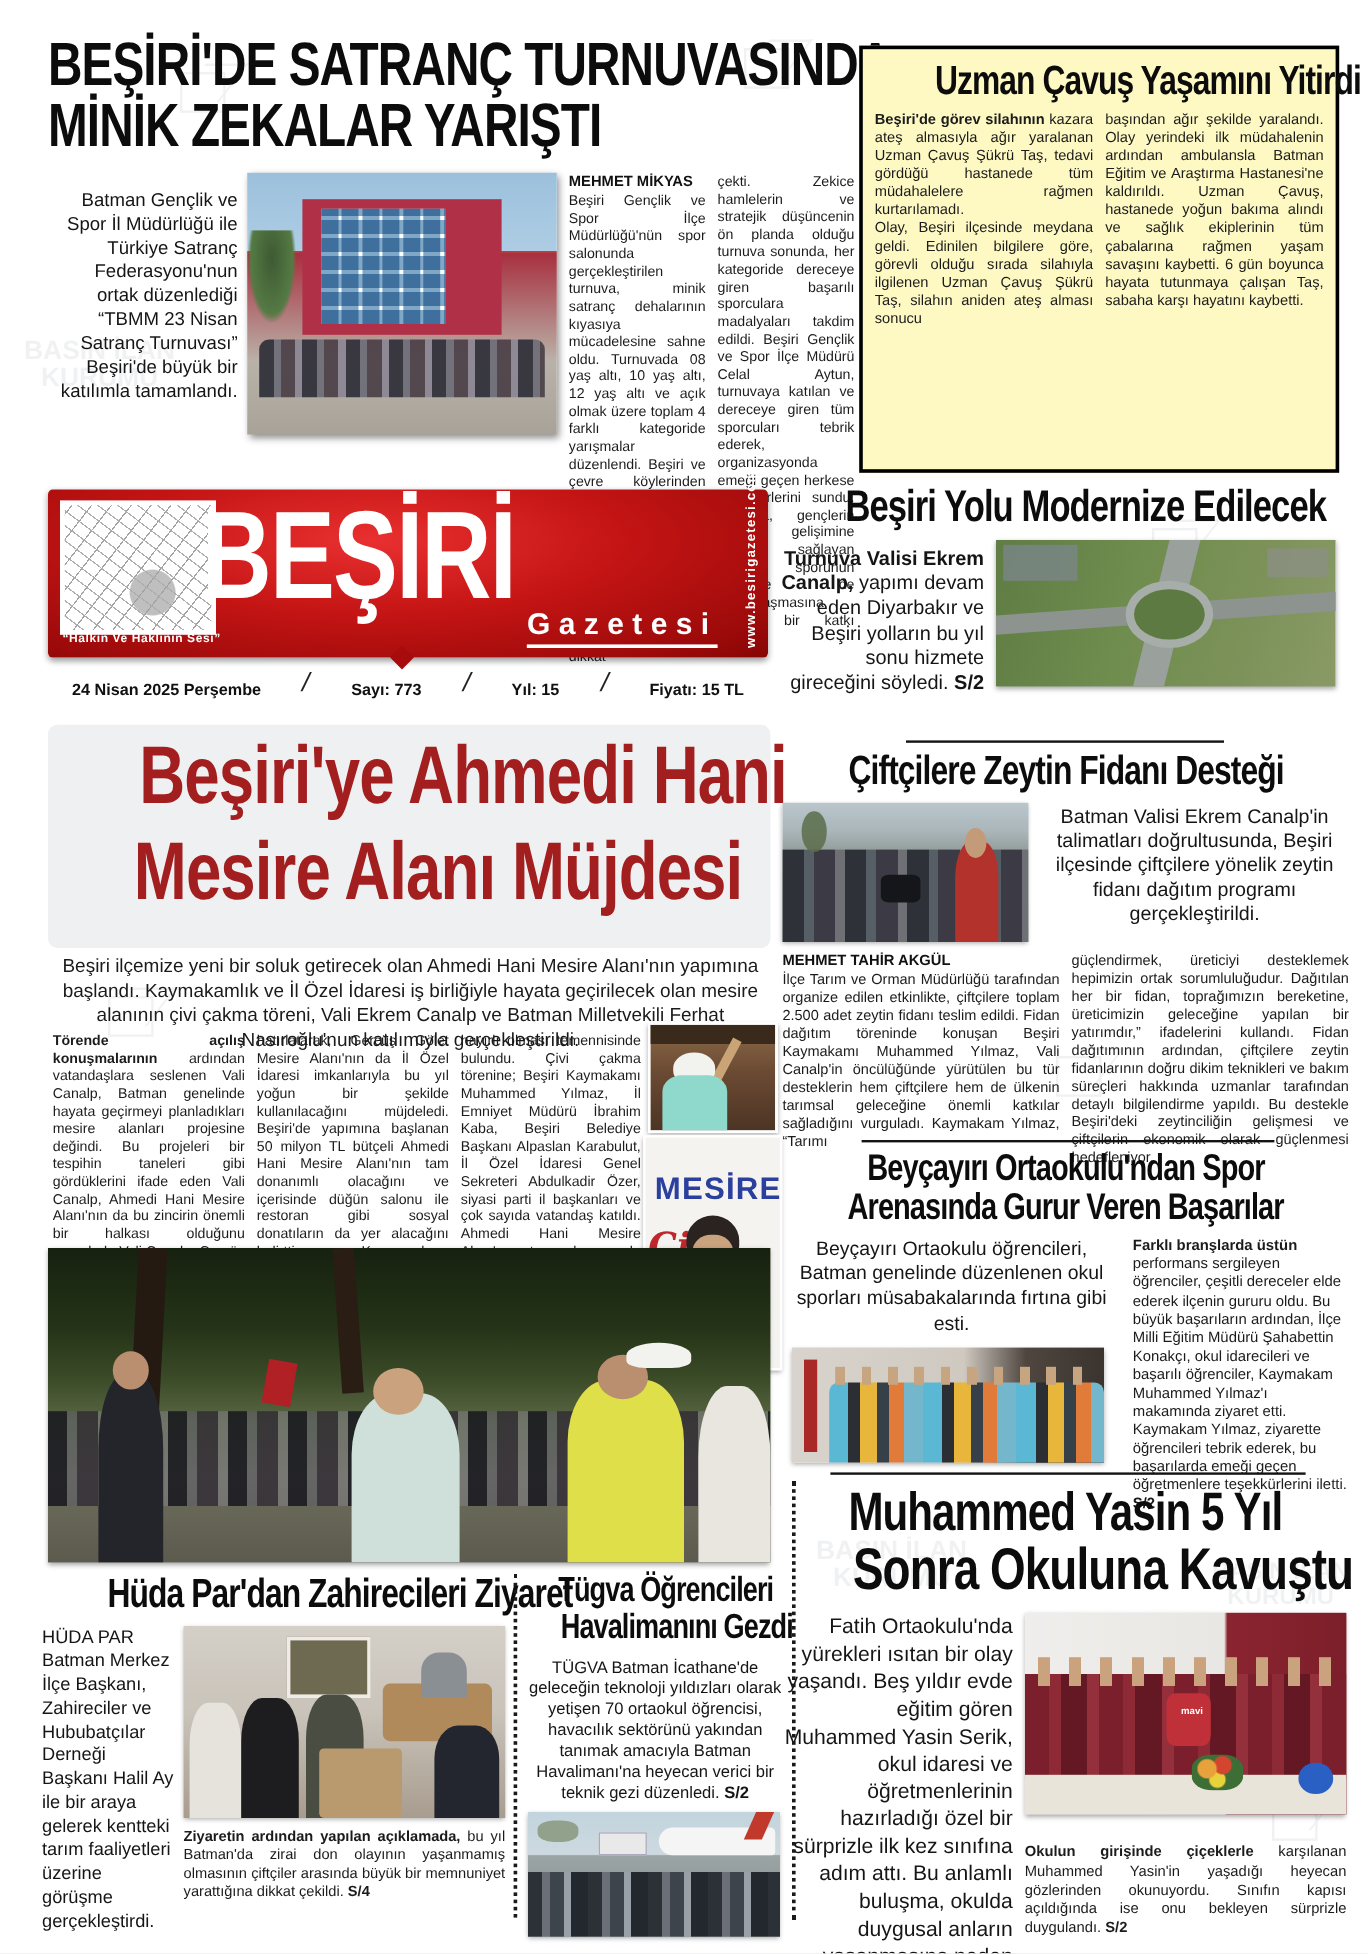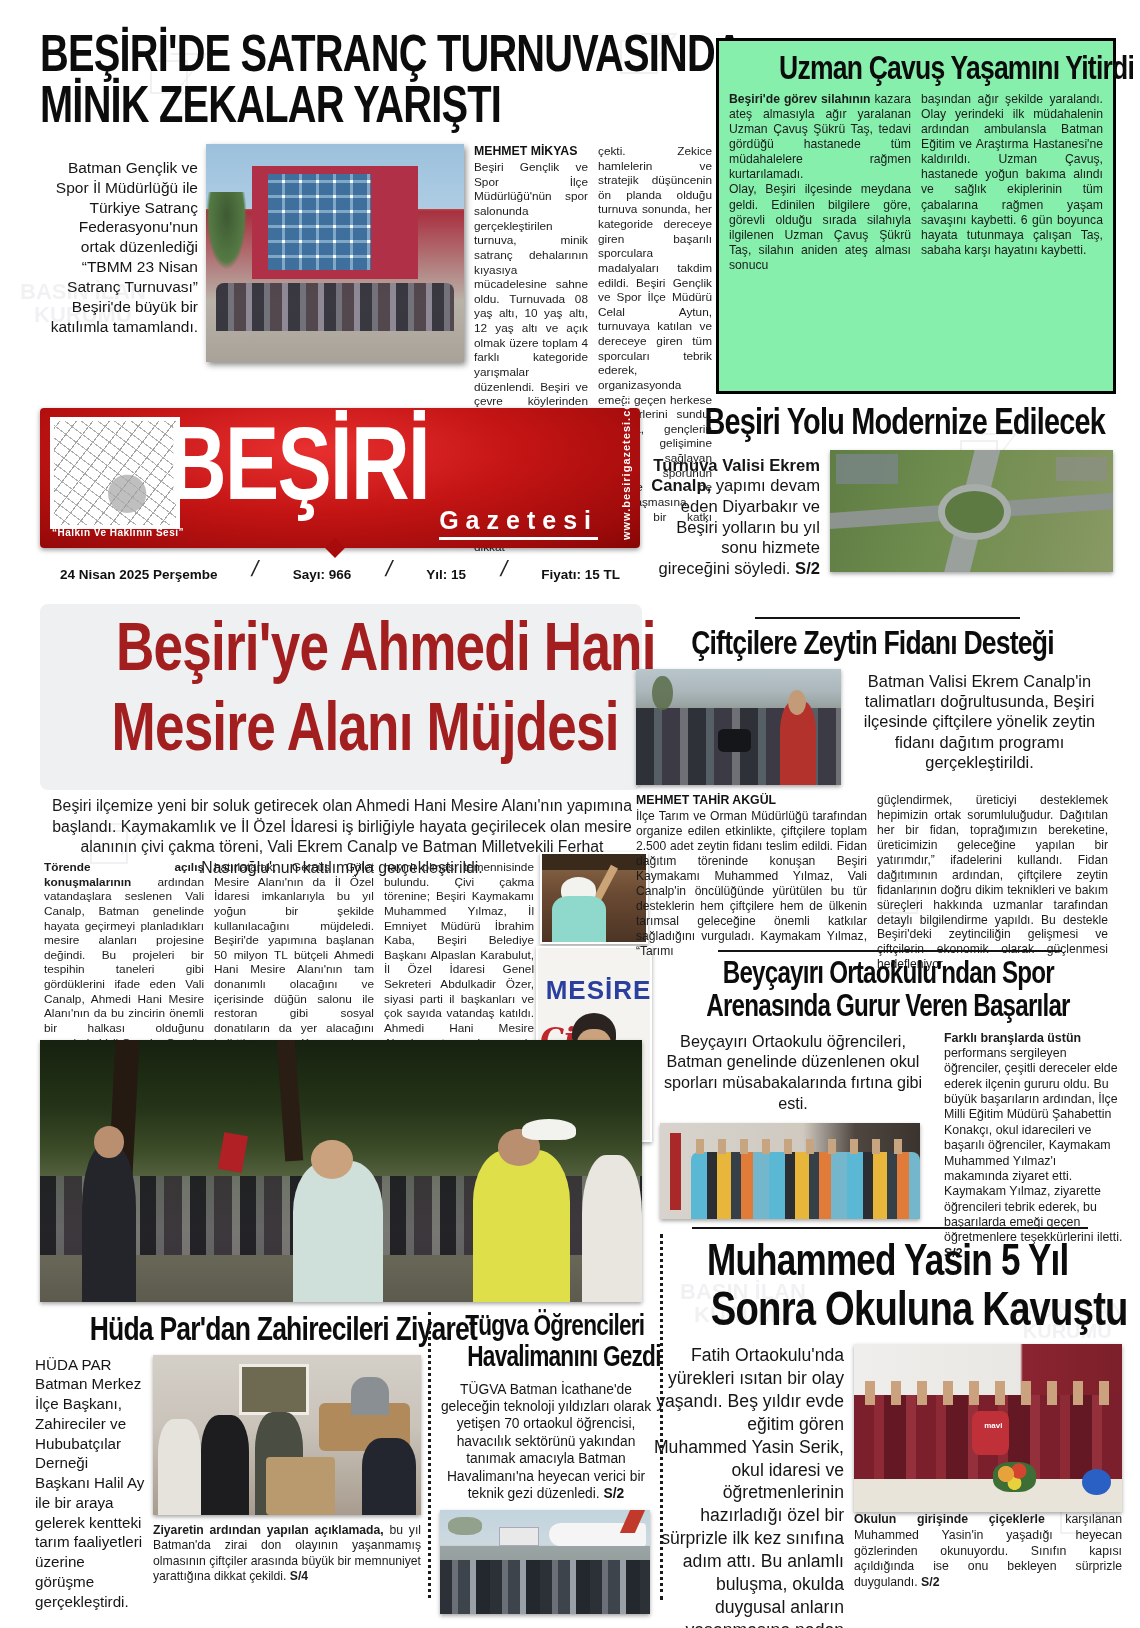--- a/index.html
+++ b/index.html
@@ -27,21 +27,21 @@
           border-radius:4px;box-shadow:0 2px 5px rgba(0,0,0,.4);}
   #masthead-title{color:#fff;font-weight:700;letter-spacing:-2px;}
   #masthead-sub{color:#fff;font-weight:700;letter-spacing:7px;border-bottom:3px solid #fff;padding-bottom:2px;}
   #masthead-site{writing-mode:vertical-rl;transform:rotate(180deg);color:#fff;font-weight:700;font-size:11px;letter-spacing:1px;}
   #tagline{color:#fff;font-size:10px;font-weight:700;letter-spacing:.5px;}
   .dateitem{font-weight:700;font-size:13.5px;color:#101010;}
   .slash{font-size:22px;font-weight:400;color:#222;transform:skewX(-12deg);}
   
   .rule{background:#141414;height:2px;}
   .vdots{width:0;border-left:3.5px dotted #1a1a1a;}
-  .boxed{border:3px solid #000;background:#86efac;}
+  .boxed{border:3px solid #000;background:#fef9c3;}
   
   .wm{color:#4a5560;opacity:.075;font-weight:700;text-align:center;line-height:1.05;pointer-events:none;}
   .wmcube{width:34px;height:30px;border:2.5px solid #6a7480;opacity:.09;pointer-events:none;}
   .wmcube:after{content:"";position:absolute;left:7px;top:-9px;width:34px;height:30px;border:2.5px solid #6a7480;
                 transform:skewX(-38deg);border-bottom:none;border-left:none;}
   .gray-panel{background:#eef0f2;border-radius:8px;}
   .caption{font-size:12.3px;line-height:1.28;text-align:justify;color:#1b1b1b;}
 </style>
 </head>
 <body>
@@ -110,21 +110,21 @@
     </div>
     <div class="abs" id="masthead-title" style="left:128px;top:-4px;font-size:104px;"><span class="cond cond-l">BEŞİRİ</span></div>
     <div class="abs" id="masthead-sub" style="right:42px;bottom:8px;font-size:25px;">Gazetesi</div>
     <div class="abs" id="masthead-site" style="right:8px;top:8px;height:124px;">www.besirigazetesi.com</div>
     <div class="abs" id="tagline" style="left:12px;bottom:10px;">“Halkın Ve Haklının Sesi”</div>
     <div class="abs" style="left:48%;bottom:-7px;width:14px;height:14px;background:#a80b0b;transform:rotate(45deg);"></div>
   </div>
   <div class="abs" style="left:60px;top:556px;width:560px;display:flex;align-items:flex-end;justify-content:space-between;">
     <span class="dateitem">24 Nisan 2025 Perşembe</span>
     <span class="slash">/</span>
-    <span class="dateitem">Sayı: 966</span>
+    <span class="dateitem">Sayı: 773</span>
     <span class="slash">/</span>
     <span class="dateitem">Yıl: 15</span>
     <span class="slash">/</span>
     <span class="dateitem">Fiyatı: 15 TL</span>
   </div>
 
   <div class="abs" style="left:648px;top:404px;width:475px;">
     <div class="hl" style="font-size:37px;text-align:center;"><span class="cond">Beşiri Yolu Modernize Edilecek</span></div>
     <div style="display:flex;margin-top:10px;">
       <div style="width:172px;">
@@ -182,21 +182,21 @@
     <div class="ph" style="left:42%;top:46%;width:15%;height:54%;background:#cfe0da;border-radius:36% 36% 0 0;"></div>
     <div class="ph" style="left:45%;top:38%;width:7%;height:15%;background:#caa37e;border-radius:50%;"></div>
     <div class="ph" style="left:72%;top:42%;width:16%;height:58%;background:#dfe049;border-radius:34% 34% 0 0;"></div>
     <div class="ph" style="left:76%;top:34%;width:7%;height:14%;background:#b98f6f;border-radius:50%;"></div>
     <div class="ph" style="left:80%;top:30%;width:9%;height:8%;background:#f2f2ef;border-radius:50% 50% 30% 30%;"></div>
     <div class="ph" style="left:30%;top:36%;width:4%;height:14%;background:#b02025;transform:rotate(10deg);"></div>
     <div class="ph" style="left:90%;top:44%;width:10%;height:56%;background:#e8e6df;border-radius:40% 40% 0 0;"></div>
   </div>
 
   <div class="abs rule" style="left:755px;top:617px;width:265px;"></div>
-  <div class="abs" style="left:636px;top:626px;width:472px;">
+  <div class="abs" style="left:652px;top:626px;width:472px;">
     <div class="hl" style="font-size:34px;text-align:center;"><span class="cond">Çiftçilere Zeytin Fidanı Desteği</span></div>
     <div style="display:flex;margin-top:10px;">
       <div class="photo" style="position:relative;width:205px;height:116px;border:none;background:linear-gradient(180deg,#b9c6cc 0%,#aab6ba 20%,#8e9894 38%,#75807c 100%);">
         <div class="ph" style="left:0;top:34%;width:100%;height:66%;background:repeating-linear-gradient(90deg,#2e3138 0 18px,#565e66 18px 26px,#3c3a44 26px 44px,#6e7076 44px 52px);"></div>
         <div class="ph" style="left:70%;top:28%;width:18%;height:72%;background:#b3322c;border-radius:36% 36% 0 0;"></div>
         <div class="ph" style="left:74%;top:18%;width:9%;height:22%;background:#c39b79;border-radius:50%;"></div>
         <div class="ph" style="left:40%;top:52%;width:16%;height:20%;background:#14161a;border-radius:20%;"></div>
         <div class="ph" style="left:8%;top:6%;width:10%;height:30%;background:#5b6d4a;border-radius:50%;opacity:.85;"></div>
       </div>
       <div style="flex:1;margin-left:10px;">
@@ -244,21 +244,21 @@
       <div style="flex:1;margin-left:10px;">
         <div class="photo" style="position:relative;width:268px;height:168px;border:none;background:linear-gradient(90deg,#efeeec 0%,#e9e7e3 62%,#8a2430 63%,#7c1f2a 100%);">
           <div class="ph" style="left:0;top:30%;width:100%;height:52%;background:repeating-linear-gradient(90deg,#7a1f2b 0 20px,#8e2a36 20px 30px,#641823 30px 52px,#93303c 52px 62px);"></div>
           <div class="ph" style="left:4%;top:22%;width:92%;height:14%;background:repeating-linear-gradient(90deg,#caa37e 0 10px,transparent 10px 26px);"></div>
           <div class="ph" style="left:44%;top:40%;width:14%;height:26%;background:#c03038;border-radius:20%;"></div>
           <div class="ph" style="left:46%;top:46%;width:12%;text-align:center;color:#fff;font-size:8px;font-weight:700;">mavi</div>
           <div class="ph" style="left:0;bottom:0;width:100%;height:20%;background:#e9e4da;"></div>
           <div class="ph" style="left:52%;bottom:12%;width:16%;height:18%;background:radial-gradient(circle at 30% 40%,#e8a23c 0 22%,transparent 24%),radial-gradient(circle at 60% 30%,#d4452f 0 22%,transparent 24%),radial-gradient(circle at 50% 70%,#e8d23c 0 22%,transparent 24%),#3d6e35;border-radius:40%;"></div>
           <div class="ph" style="right:4%;bottom:10%;width:11%;height:16%;background:#2a5fc4;border-radius:50%;"></div>
         </div>
-        <p class="caption" style="margin:0 0 0 0;width:268px;">
+        <p class="caption" style="margin:24px 0 0 0;width:268px;">
           <b>Okulun girişinde çiçeklerle</b><span> karşılanan Muhammed Yasin'in yaşadığı heyecan gözlerinden okunuyordu. Sınıfın kapısı açıldığında ise onu bekleyen sürprizle duygulandı. </span><b class="pageref">S/2</b>
         </p>
       </div>
     </div>
   </div>
 
   <div class="abs" style="left:35px;top:1312px;width:388px;">
     <div class="hl" style="font-size:34px;text-align:right;"><span class="cond">Hüda Par'dan Zahirecileri Ziyaret</span></div>
     <div style="display:flex;margin-top:10px;">
       <div style="width:110px;">

